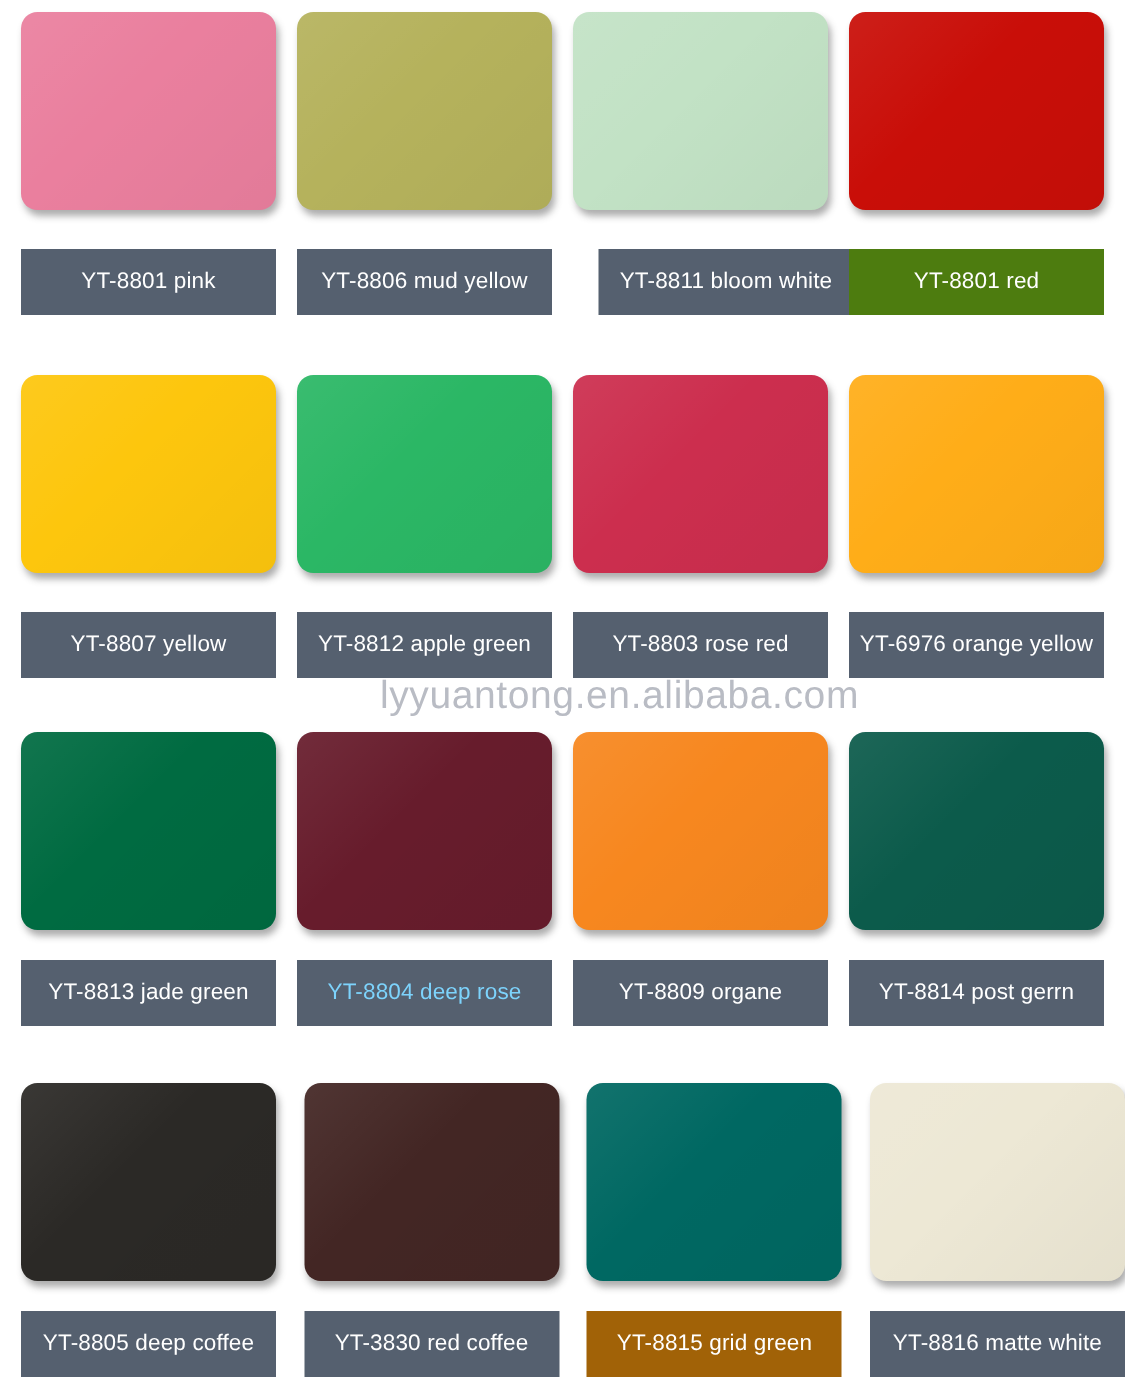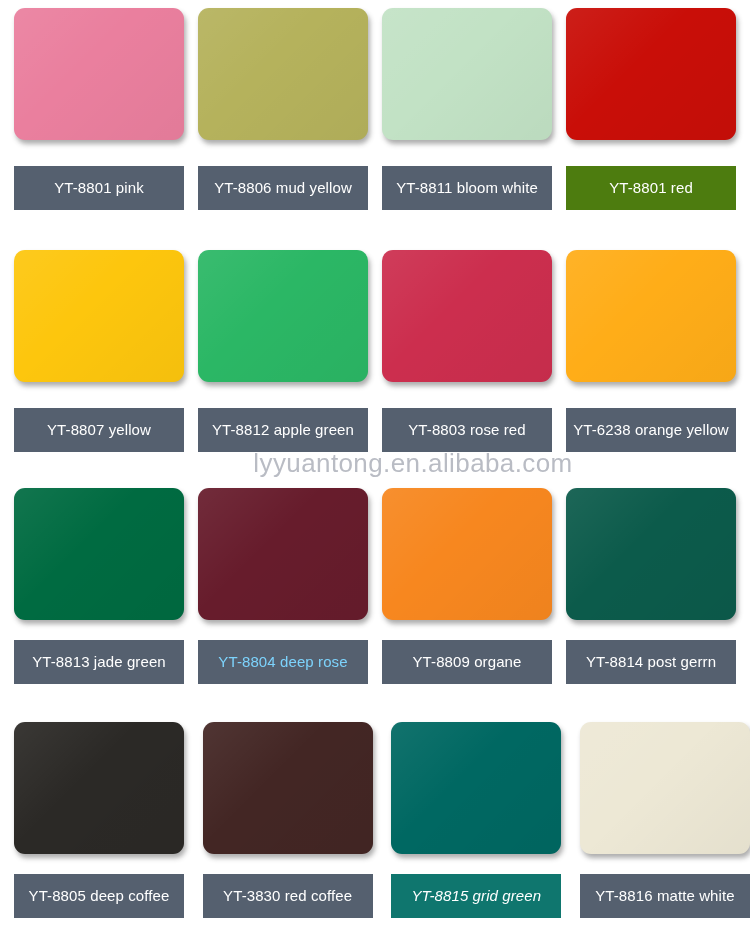--- a/index.html
+++ b/index.html
@@ -127,21 +127,21 @@
     <div class="swatch-cell">
       <div class="chip-wrap">
         <div class="chip" style="background: rgb(181, 178, 92);"></div>
       </div>
       <div class="label-bar" style="background: rgb(85, 96, 111); color: rgb(255, 255, 255);">YT-8806 mud yellow</div>
     </div>
     <div class="swatch-cell">
       <div class="chip-wrap">
         <div class="chip" style="background: rgb(194, 226, 197);"></div>
       </div>
-      <div class="label-bar" style="background: rgb(85, 96, 111); color: rgb(255, 255, 255);">YT-8811 bloom white</div>
+      <div class="label-bar" style="background: rgb(85, 96, 111); color: rgb(255, 255, 255); margin-left: 17px;">YT-8811 bloom white</div>
     </div>
     <div class="swatch-cell">
       <div class="chip-wrap">
         <div class="chip" style="background: rgb(201, 14, 8);"></div>
       </div>
       <div class="label-bar" style="background: #4d7c0f; color: rgb(255, 255, 255);">YT-8801 red</div>
     </div>
   </div>
 
   <div class="swatch-row row-1">
@@ -160,21 +160,21 @@
     <div class="swatch-cell">
       <div class="chip-wrap">
         <div class="chip" style="background: rgb(204, 46, 78);"></div>
       </div>
       <div class="label-bar" style="background: rgb(85, 96, 111); color: rgb(255, 255, 255);">YT-8803 rose red</div>
     </div>
     <div class="swatch-cell">
       <div class="chip-wrap">
         <div class="chip" style="background: rgb(255, 173, 24);"></div>
       </div>
-      <div class="label-bar" style="background: rgb(85, 96, 111); color: rgb(255, 255, 255);">YT-6238 orange yellow</div>
+      <div class="label-bar" style="background: rgb(85, 96, 111); color: rgb(255, 255, 255);">YT-6976 orange yellow</div>
     </div>
   </div>
 
   <div class="swatch-row row-2">
     <div class="swatch-cell">
       <div class="chip-wrap">
         <div class="chip" style="background: rgb(0, 107, 65);"></div>
       </div>
       <div class="label-bar" style="background: rgb(85, 96, 111); color: rgb(255, 255, 255);">YT-8813 jade green</div>
     </div>
@@ -208,21 +208,21 @@
     <div class="swatch-cell">
       <div class="chip-wrap">
         <div class="chip" style="background: rgb(67, 38, 36);"></div>
       </div>
       <div class="label-bar" style="background: rgb(85, 96, 111); color: rgb(255, 255, 255);">YT-3830 red coffee</div>
     </div>
     <div class="swatch-cell">
       <div class="chip-wrap">
         <div class="chip" style="background: rgb(0, 104, 98);"></div>
       </div>
-      <div class="label-bar" style="background: #0f766e; color: rgb(255, 255, 255); font-style: italic;">YT-8815 grid green</div>
+      <div class="label-bar" style="background: #a16207; color: rgb(255, 255, 255);">YT-8815 grid green</div>
     </div>
     <div class="swatch-cell">
       <div class="chip-wrap">
         <div class="chip" style="background: rgb(237, 232, 213);"></div>
       </div>
       <div class="label-bar" style="background: rgb(85, 96, 111); color: rgb(255, 255, 255);">YT-8816 matte white</div>
     </div>
   </div>
 
   <div class="watermark" style="color: rgb(185, 188, 196); margin-left: 38px;">lyyuantong.en.alibaba.com</div>

